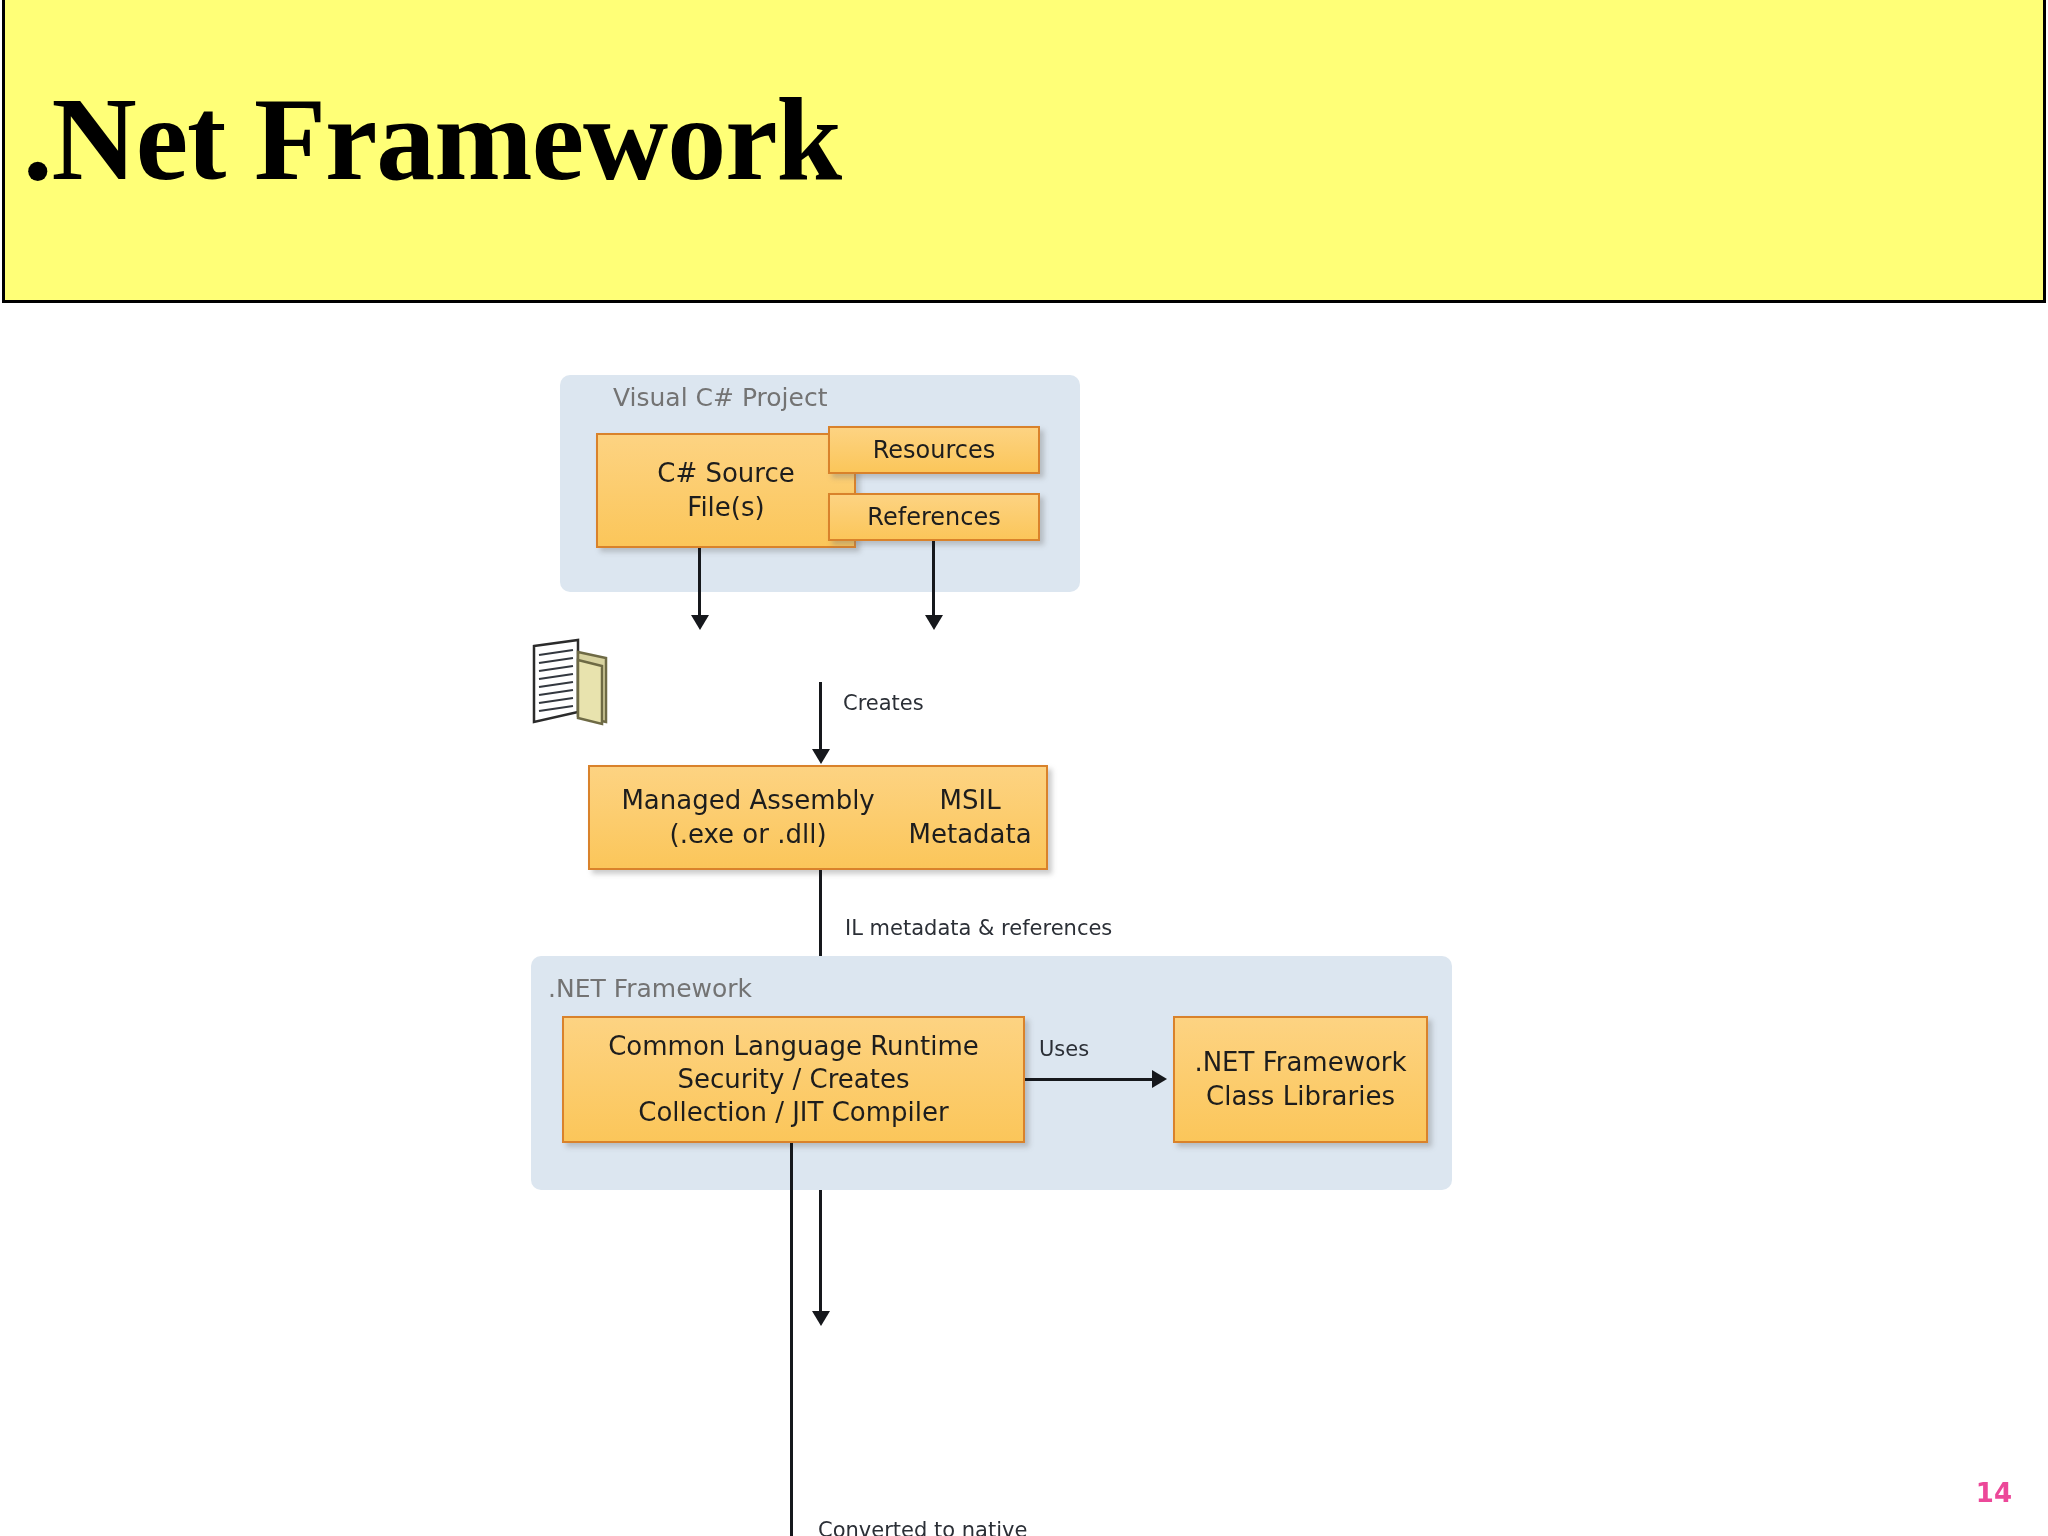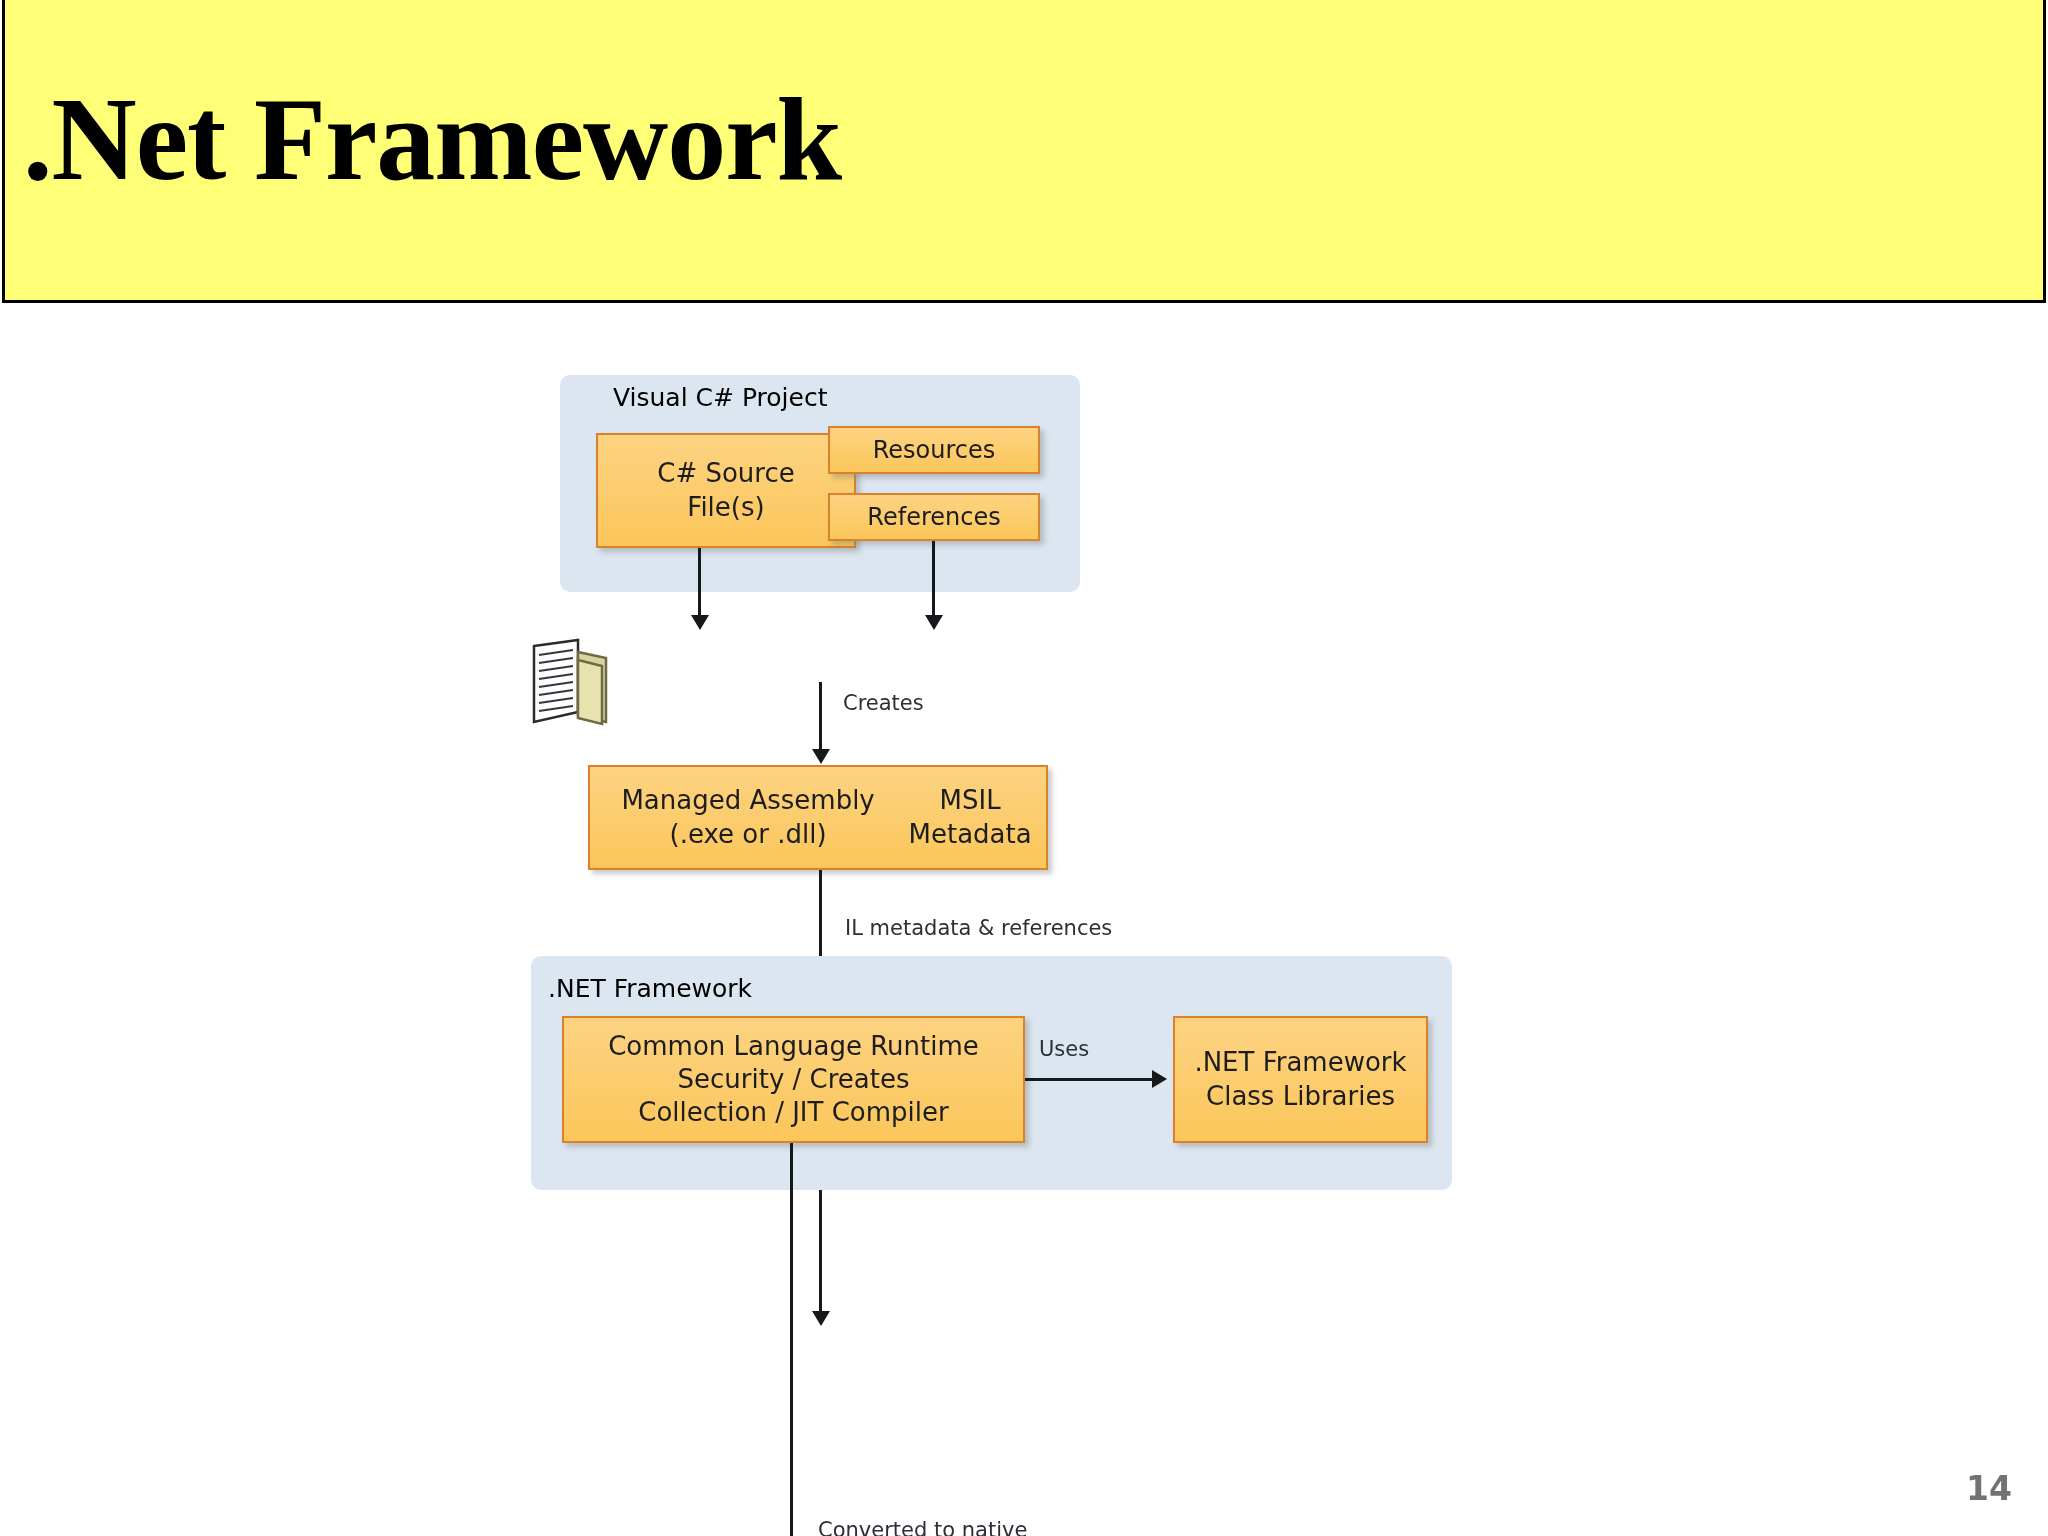--- a/index.html
+++ b/index.html
@@ -52,21 +52,21 @@
 
   .group-box {
     position: absolute;
     background: #dce6f0;
     border-radius: 10px;
     box-sizing: border-box;
   }
   .group-label {
     position: absolute;
     font-size: 25px;
-    color: #000000;
+    color: #737373;
     white-space: nowrap;
   }
 
   
   .obox {
     position: absolute;
     background: linear-gradient(180deg, #fdd382 0%, #fbc65a 100%);
     border: 2px solid #d9822b;
     box-shadow: 4px 4px 5px rgba(120,120,120,0.38);
     box-sizing: border-box;
@@ -121,23 +121,23 @@
     top: 335px;
     width: 86px;
     height: 92px;
   }
 
   
   #page-number {
     position: absolute;
     right: 36px;
     bottom: 28px;
-    font-size: 33px;
+    font-size: 26px;
     font-weight: bold;
-    color: #737373;
+    color: #ec4899;
   }
 </style>
 </head>
 <body>
 
 <div id="title-banner" data-name="slide-title-banner">
   <div id="title-text" data-name="page-title">.Net Framework</div>
 </div>
 
 <div id="diagram" data-name="dotnet-framework-diagram">

